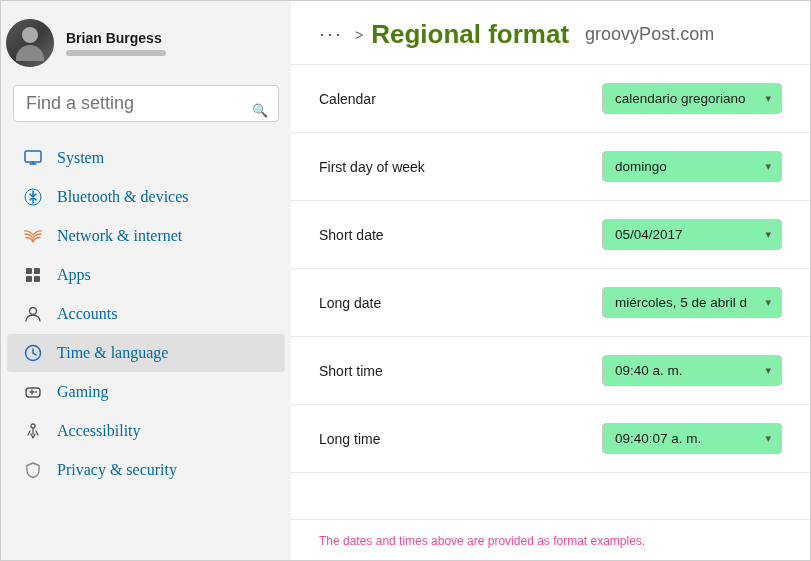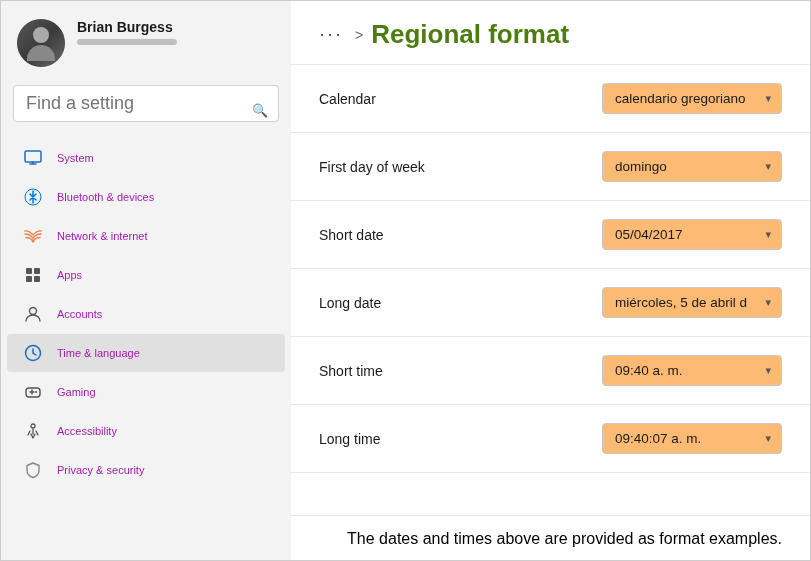--- a/index.html
+++ b/index.html
@@ -19,21 +19,22 @@
       min-width: 290px;
       background: #f3f3f3;
       display: flex;
       flex-direction: column;
       height: 561px;
       overflow: hidden;
     }
 
     .user-profile {
       display: flex;
-      padding: 18px 16px 14px 16px;
+      align-items: center;
+      padding: 18px 16px 14px 5px;
       gap: 12px;
     }
 
     .avatar {
       width: 48px;
       height: 48px;
       border-radius: 50%;
       background: #6b6b6b;
       overflow: hidden;
       flex-shrink: 0;
@@ -126,22 +127,23 @@
     }
 
     .nav-item {
       display: flex;
       align-items: center;
       padding: 9px 16px;
       gap: 14px;
       cursor: pointer;
       border-radius: 4px;
       margin: 1px 6px;
-      color: #a21caf;
-      font-size: 11px;
+      color: #0369a1;
+      font-size: 16px;
+      font-family: Liberation Serif, serif;
     }
 
     .nav-item.active {
       background: #e0e0e0;
       font-weight: 500;
       padding-left: 16px;
     }
 
     .nav-icon {
       width: 20px;
@@ -221,37 +223,36 @@
     }
 
     .dropdown {
       display: flex;
       align-items: center;
       justify-content: space-between;
       border: 1px solid #c8c8c8;
       border-radius: 4px;
       padding: 7px 10px 7px 12px;
       min-width: 180px;
-      background: #fdba74;
+      background: #86efac;
       cursor: pointer;
       font-size: 13.5px;
       color: #1a1a1a;
       gap: 8px;
     }
 
     .dropdown-chevron {
       font-size: 11px;
       color: #555;
     }
 
     .footer-note {
       padding: 14px 28px;
-      font-size: 16px;
-      color: #000000;
-      text-align: right;
+      font-size: 12px;
+      color: #ec4899;
       border-top: 1px solid #e8e8e8;
     }
   </style>
 </head>
 <body>
 
 <div class="sidebar">
   <div class="user-profile">
     <div class="avatar">
       <div class="avatar-img"></div>
@@ -365,20 +366,21 @@
       <span>Privacy &amp; security</span>
     </div>
   </nav>
 </div>
 
 <div class="main-content">
   <div class="header">
     <span class="header-dots">···</span>
     <span class="header-chevron">&gt;</span>
     <span class="header-title">Regional format</span>
+    <span class="header-brand">groovyPost.com</span>
   </div>
 
   <div class="settings-rows">
 
     <div class="setting-row">
       <span class="setting-label">Calendar</span>
       <div class="setting-control">
         <div class="dropdown">
           <span>calendario gregoriano</span>
           <span class="dropdown-chevron">▾</span>

